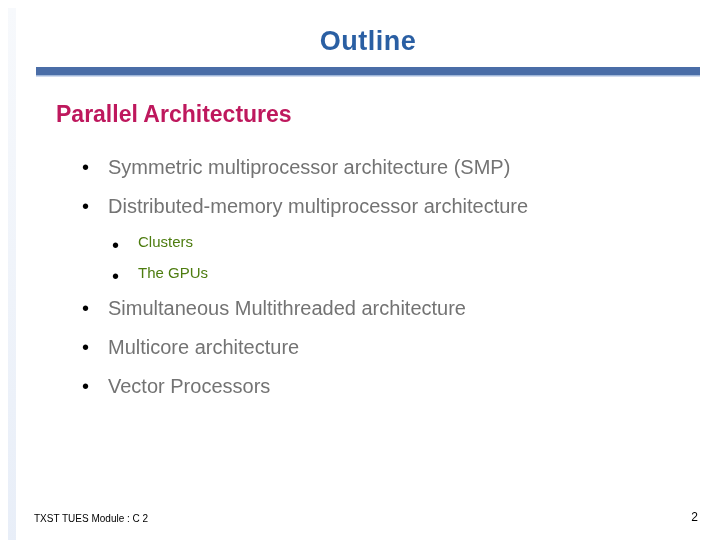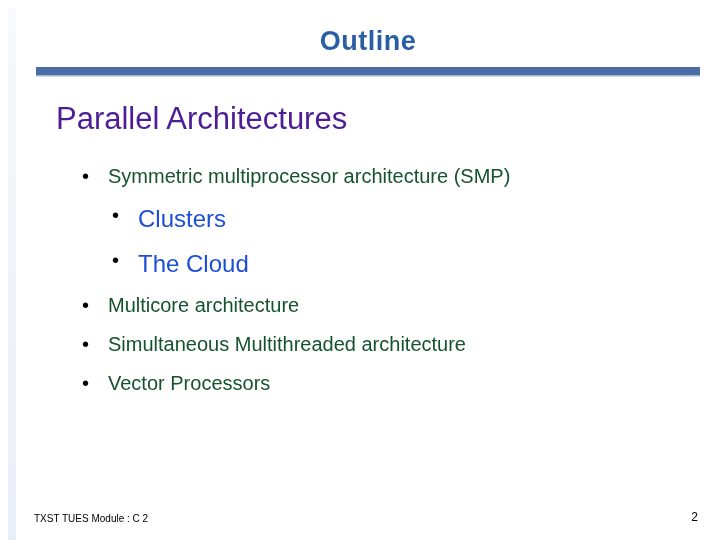--- a/index.html
+++ b/index.html
@@ -29,46 +29,46 @@
   .rule {
     height: 3px;
     background: linear-gradient(#4a6da7, #4a6da7);
     box-shadow: 0 1px 0 #9fb6d8, 0 2px 0 #cfdaef;
     margin-top: 2px;
   }
   .section {
     padding: 22px 40px 0 40px;
   }
   .section-heading {
-    font-size: 31px;
-    font-weight: normal;
-    color: #4c1d95;
+    font-size: 23px;
+    font-weight: bold;
+    color: #be185d;
     margin-bottom: 12px;
   }
   .bullets {
     padding-left: 30px;
   }
   .b1 {
     font-size: 20px;
-    color: #14532d;
+    color: #737373;
     line-height: 1.55;
     position: relative;
     padding-left: 22px;
   }
   .b1::before {
     content: "•";
     position: absolute;
     left: 0;
     color: #000;
     font-size: 20px;
     line-height: 1.55;
   }
   .b2 {
-    font-size: 24px;
-    color: #1d4ed8;
+    font-size: 15px;
+    color: #4d7c0f;
     line-height: 1.55;
     position: relative;
     padding-left: 22px;
     margin-left: 30px;
   }
   .b2::before {
     content: "•";
     position: absolute;
     left: 0;
     color: #000;
@@ -107,23 +107,24 @@
 
   <div class="rule-wrap">
     <div class="rule"></div>
   </div>
 
   <div class="section">
     <div class="section-heading">Parallel Architectures</div>
 
     <div class="bullets">
       <div class="b1"><span>Symmetric multiprocessor architecture (SMP)</span></div>
+      <div class="b1"><span>Distributed-memory multiprocessor architecture</span></div>
       <div class="b2"><span>Clusters</span></div>
-      <div class="b2"><span>The Cloud</span></div>
+      <div class="b2"><span>The GPUs</span></div>
+      <div class="b1"><span>Simultaneous Multithreaded architecture</span></div>
       <div class="b1"><span>Multicore architecture</span></div>
-      <div class="b1"><span>Simultaneous Multithreaded architecture</span></div>
       <div class="b1"><span>Vector Processors</span></div>
     </div>
   </div>
 
   <div class="footer-left">TXST TUES Module : C 2</div>
   <div class="footer-right">2</div>
 </div>
 
 </body></html>

